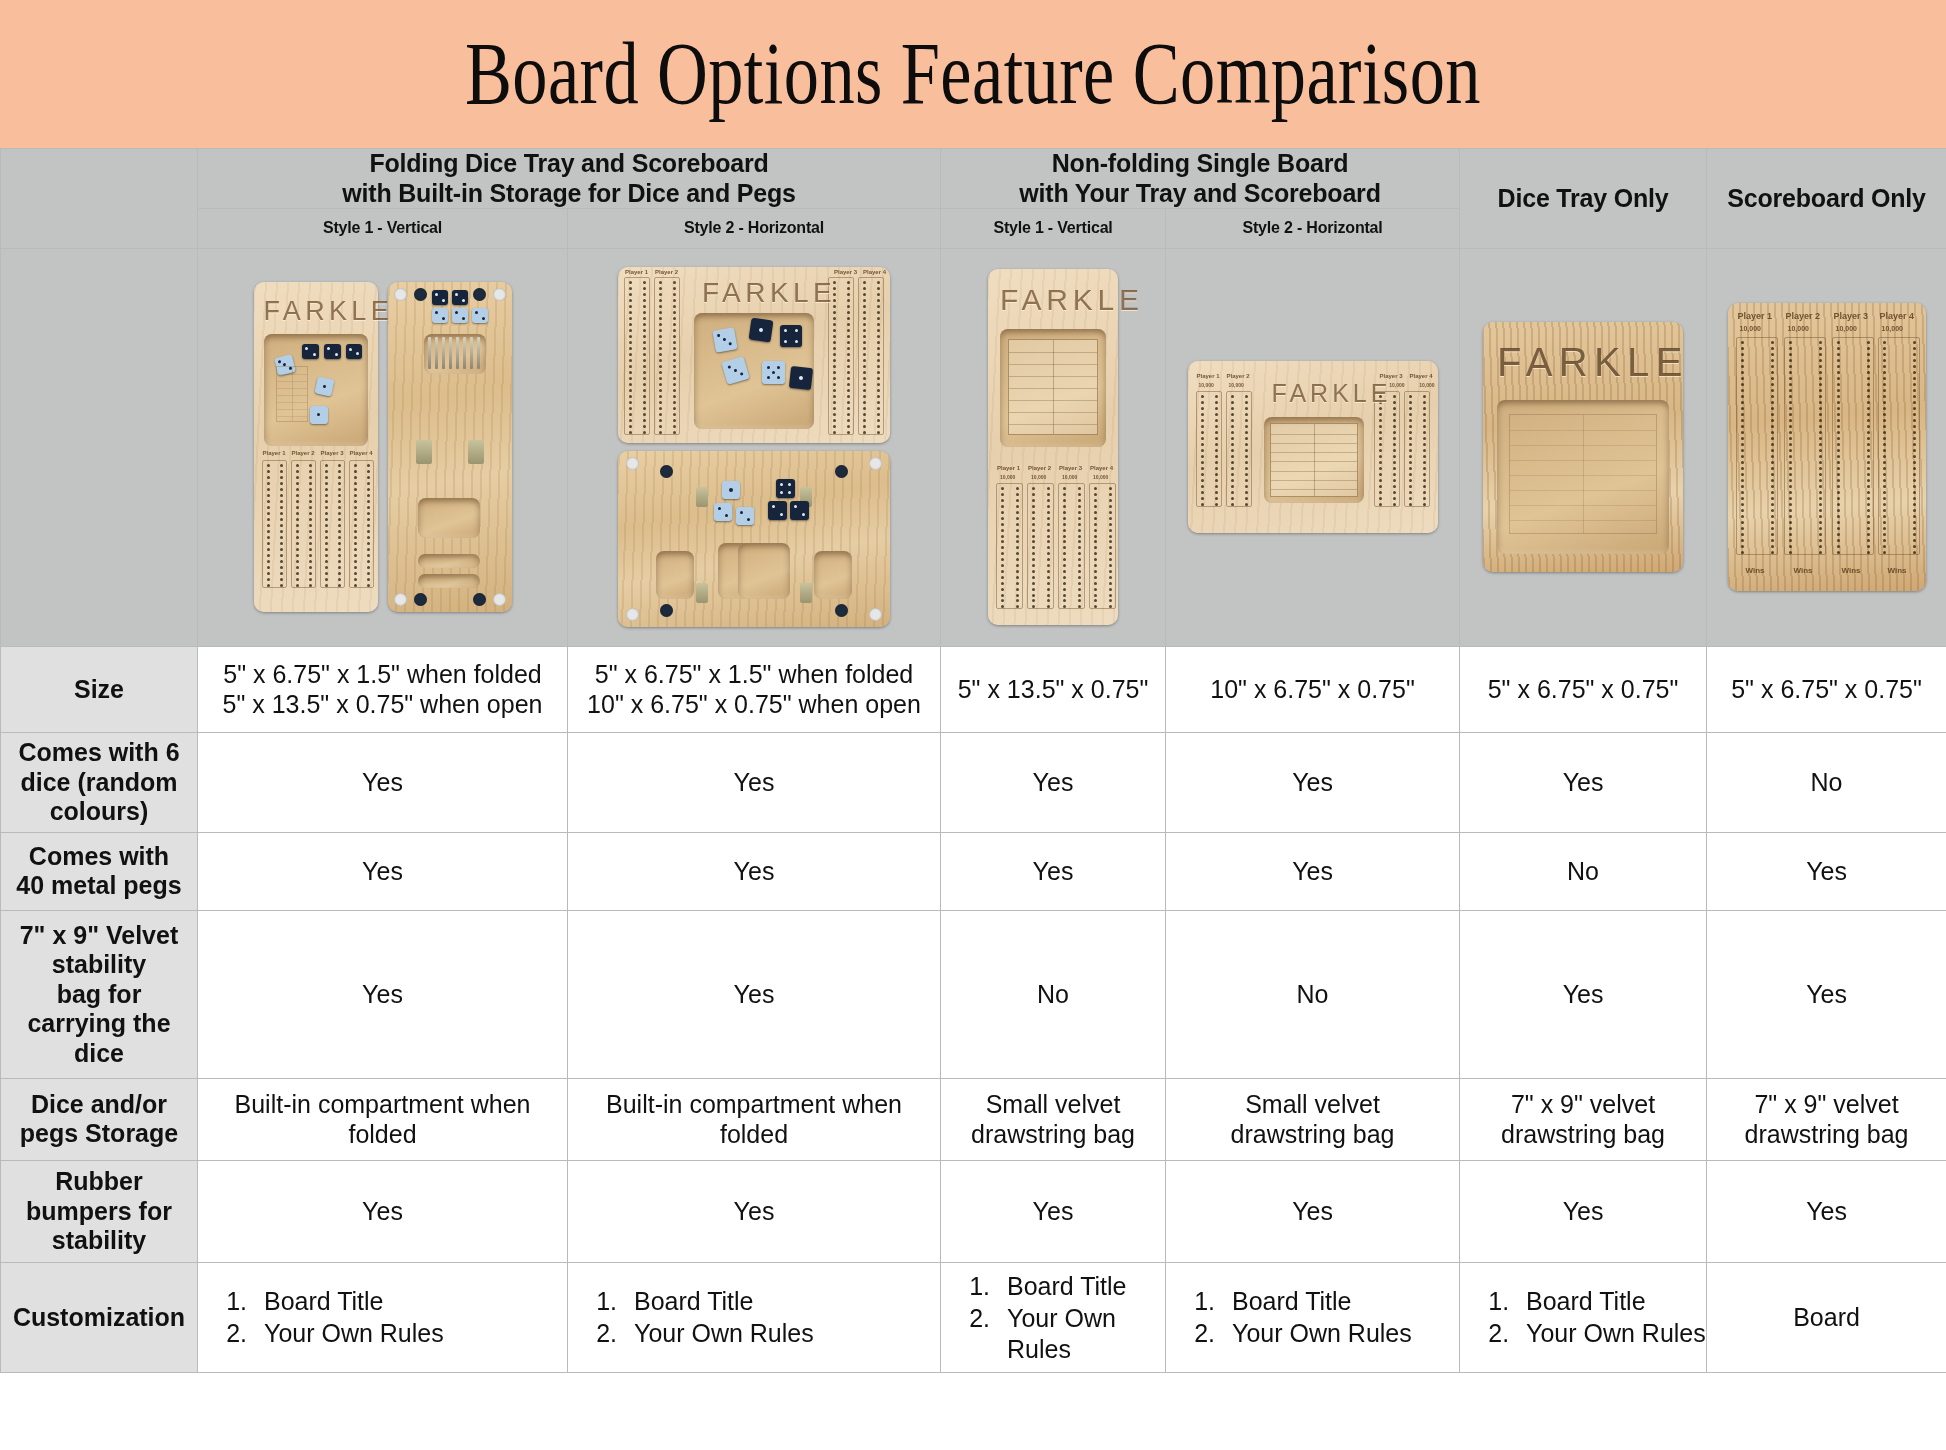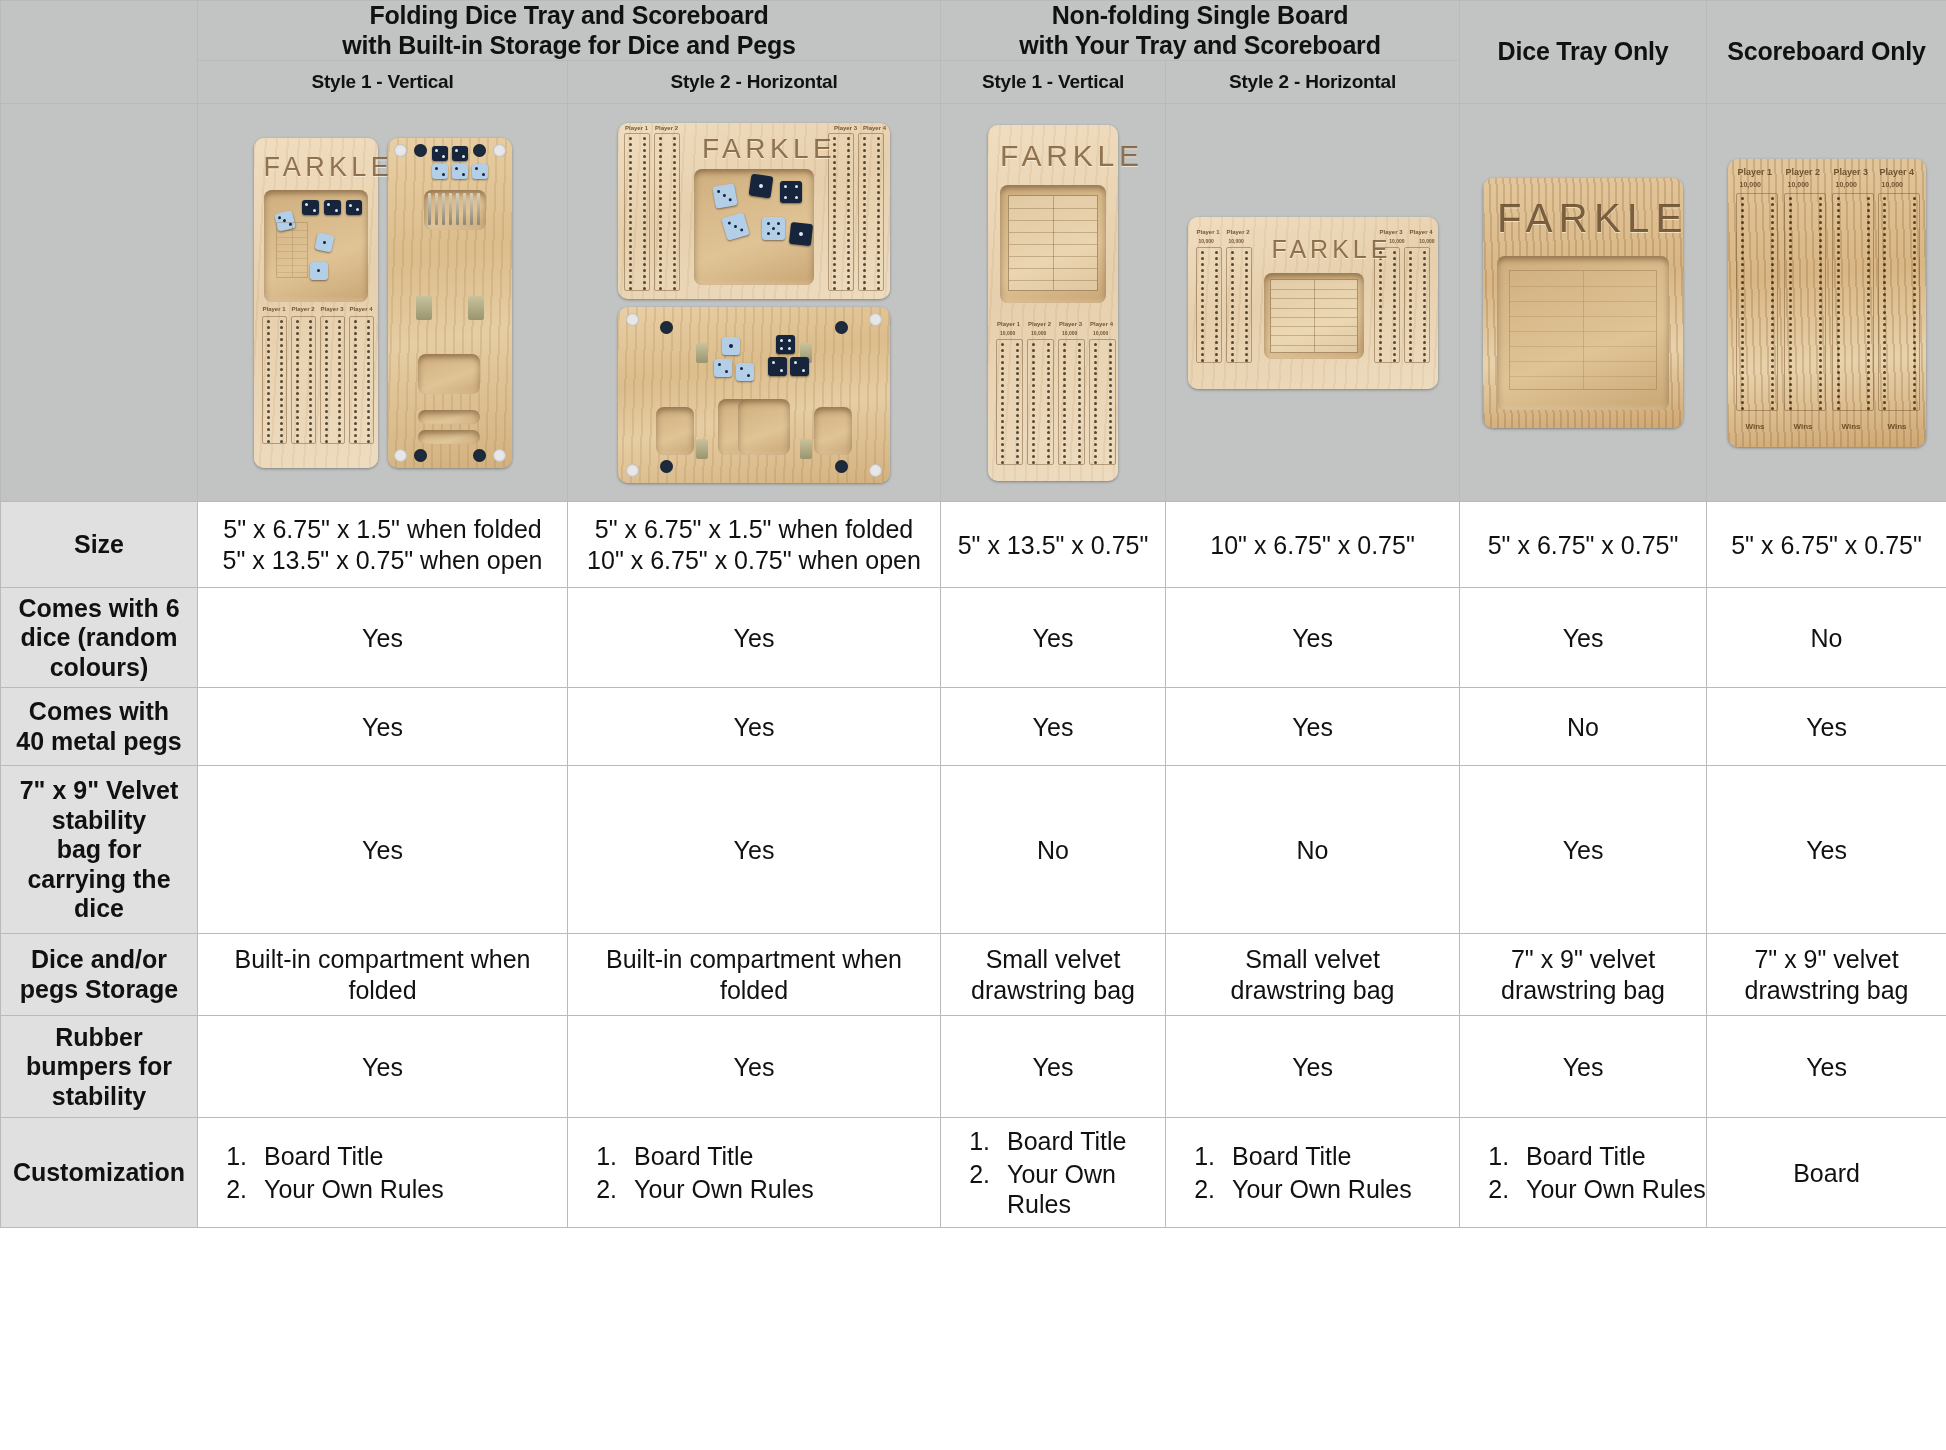--- a/index.html
+++ b/index.html
@@ -49,21 +49,21 @@
   
   .hdr {
     background: #C2C3C3;
     font-weight: bold;
     font-size: 25px;
     line-height: 1.18;
     padding: 8px 6px;
     letter-spacing: -0.2px;
   }
   .hdr.group { font-size: 25px; }
-  .hdr.style { font-size: 19px; padding: 10px 4px; }
+  .hdr.style { font-size: 16px; padding: 10px 4px; }
   .corner-blank { background: #C2C3C3; border-left: none; }
 
   
   .imgcell {
     background: #C2C3C3;
     height: 398px;
     padding: 0;
     position: relative;
     overflow: hidden;
     border-bottom: 2px solid #555;
@@ -155,20 +155,23 @@
   .hinge { position: absolute; width: 16px; height: 24px; background: linear-gradient(#c8c39b,#9a9470); border-radius: 2px; }
   .scorecol { position: absolute; border: 1px solid rgba(110,78,40,.45); border-radius: 2px; }
   .plabel { position: absolute; font-size: 6px; color: rgba(95,64,30,.85); font-weight: bold; white-space: nowrap; }
   .combotbl { position: absolute; border: 1px solid rgba(110,78,40,.5); }
 </style>
 </head>
 <body>
 
 <div id="page">
 
+  <div class="title-banner">
+    <div class="title-text">Board Options Feature Comparison</div>
+  </div>
 
   <table class="cmp">
     <colgroup>
       <col style="width:197px">
       <col style="width:370px">
       <col style="width:373px">
       <col style="width:225px">
       <col style="width:294px">
       <col style="width:247px">
       <col style="width:240px">

